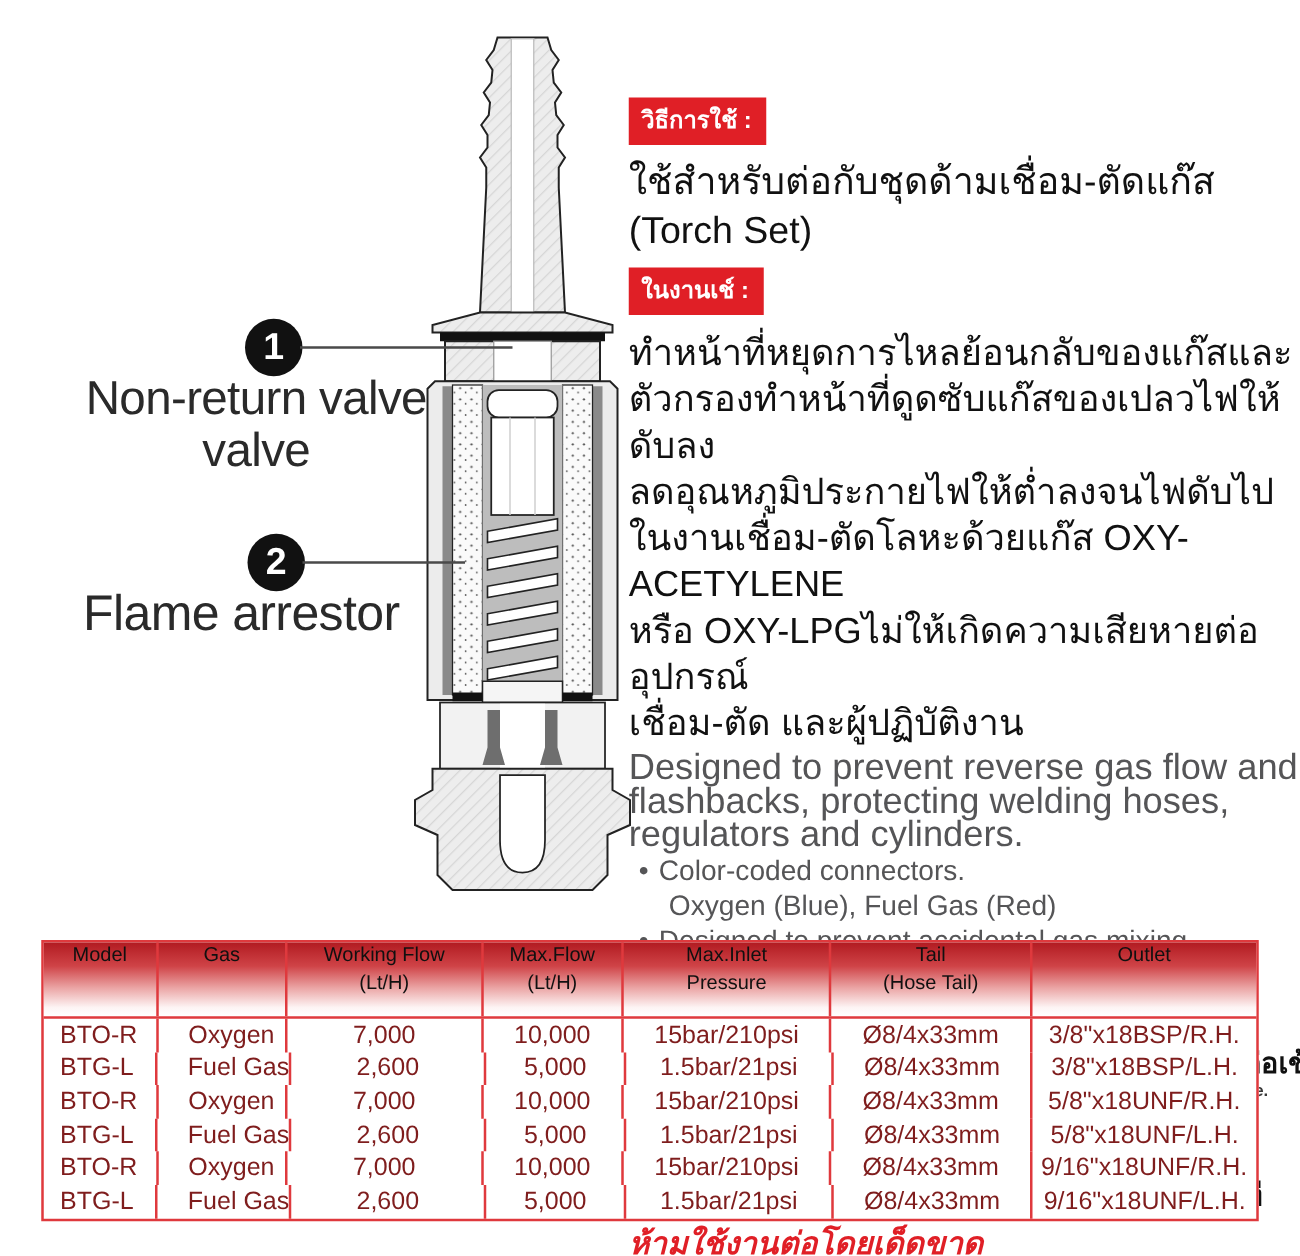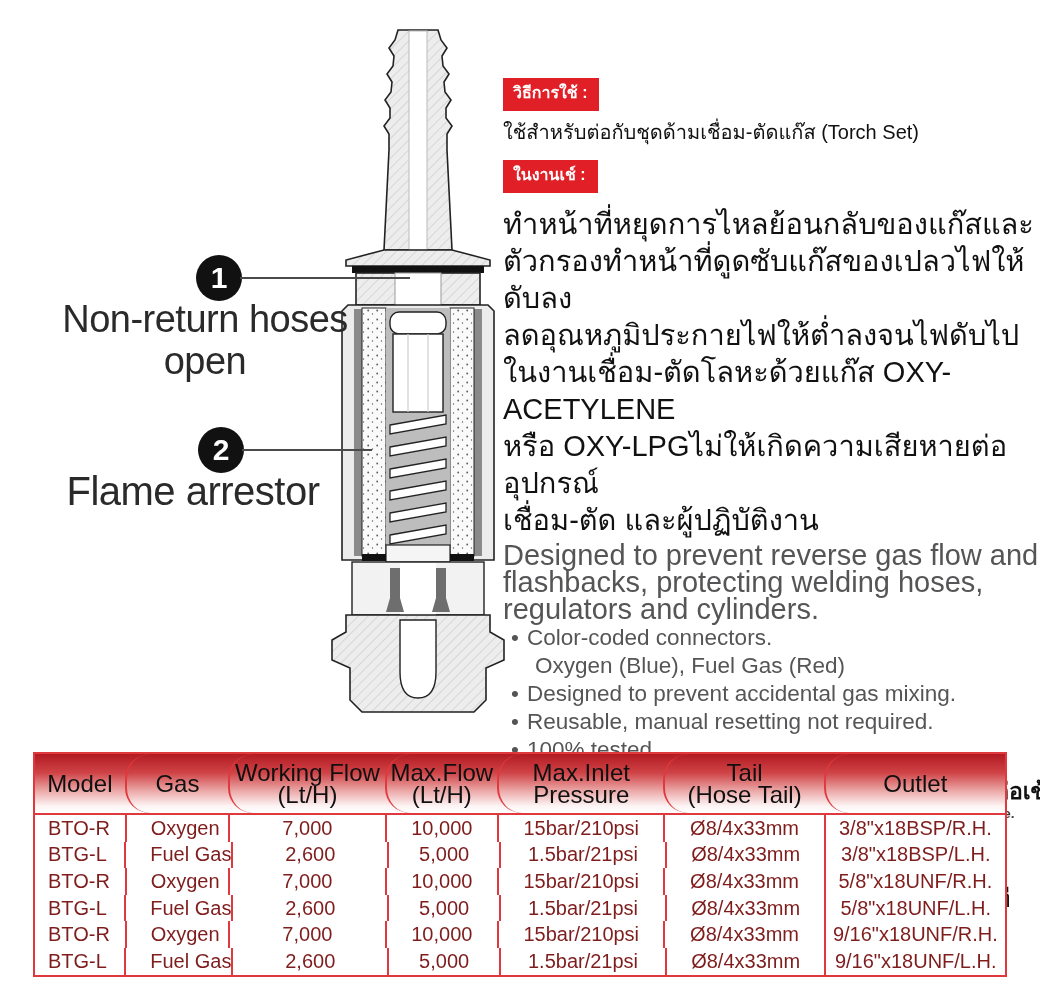--- a/index.html
+++ b/index.html
@@ -18,23 +18,23 @@
   .leader { position:absolute; height:2px; background:#4a4a4a; }
   .callout-label {
     position:absolute; text-align:center; color:#2a2a2a;
     font-size:38px; line-height:42px; letter-spacing:-0.5px;
   }
 
   
   .right-col { position:absolute; left:503px; top:78px; width:537px; }
   .red-badge {
     display:inline-block; background:#e01f26; color:#fff;
-    font-size:16px; font-weight:bold; padding:2px 12px 6px 10px;
-  }
-  .usage-line { font-size:20px; margin-top:5px; color:#111; }
+    font-size:19px; font-weight:bold; padding:2px 12px 6px 10px;
+  }
+  .usage-line { font-size:30px; margin-top:5px; color:#111; }
   .badge-2 { margin-top:12px; }
   .thai-par { margin-top:13px; }
   .thai-par div { font-size:29px; line-height:37px; color:#111; }
   .eng-intro { margin-top:3px; font-size:29px; line-height:27px; color:#555557; }
   .bullets { margin-top:1px; }
   .bullet-item { position:relative; font-size:22.5px; line-height:28px; color:#555557; padding-left:24px; }
   .bullet-item::before { content:"\2022"; position:absolute; left:8px; color:#555557; }
   .bullet-sub { font-size:22.5px; line-height:28px; color:#555557; padding-left:32px; }
 
   .warning-row { margin-top:14px; display:flex; align-items:flex-start; }
@@ -57,22 +57,22 @@
   .spec-table {
     position:absolute; left:33px; top:752px; width:974px;
     border:2px solid #df393d; background:#fff;
   }
   .spec-header {
     display:grid; grid-template-columns:90fr 104fr 157fr 113fr 167fr 161fr 182fr;
     height:61px; border-bottom:2px solid #df393d;
     background:linear-gradient(180deg,#b21b21 0%,#cf4347 32%,#eba6a6 62%,#fdf4f4 88%,#ffffff 100%);
   }
   .spec-header .hcell {
-    display:flex; flex-direction:column; align-items:center; justify-content:center;
-    font-size:24px; line-height:22px; color:#101010;border-radius:25px;
+    display:flex; flex-direction:column; align-items:center; 
+    font-size:16px; line-height:22px; color:#101010;
   }
   .spec-header .hcell + .hcell { border-left:2px solid #df393d; }
   .spec-row {
     display:grid; grid-template-columns:90fr 104fr 157fr 113fr 167fr 161fr 182fr; height:26.6px;
   }
   .spec-row .cell {
     display:flex; align-items:center; justify-content:center;
     font-size:20px; color:#7f1d1d; white-space:nowrap;
   }
   .spec-row .cell + .cell { border-left:2px solid #df393d; }
@@ -139,21 +139,21 @@
     <path d="M106,548 h10 v30 l4,14 h-18 l4,-14 Z" fill="#6e6e6e"></path>
 
     <path d="M16,595 L160,595 L160,612 L174,620 L174,640 L156,648 L156,680 L144,692 L32,692 L20,680 L20,648 L2,640 L2,620 L16,612 Z" fill="url(#hatch)" stroke="#222" stroke-width="1.6"></path>
     <path d="M70,600 H106 V652 Q106,678 88,678 Q70,678 70,652 Z" fill="#ffffff" stroke="#222" stroke-width="1.4"></path>
   </svg>
 
   <div class="callout-circle" style="left:196px; top:255px;">
     <span>1</span>
   </div>
   <div class="leader" style="left:240px; top:277px; width:170px;"></div>
-  <div class="callout-label" style="left:60px; top:298px; width:290px;">Non-return hoses open</div>
+  <div class="callout-label" style="left:60px; top:298px; width:290px;">Non-return valve valve</div>
 
   <div class="callout-circle" style="left:198px; top:427px;">
     <span>2</span>
   </div>
   <div class="leader" style="left:242px; top:449px; width:130px;"></div>
   <div class="callout-label" style="left:28px; top:470px; width:330px; font-size:40px;">Flame arrestor</div>
 
   <div class="right-col">
 
     <div class="red-badge">วิธีการใช้ :</div>

